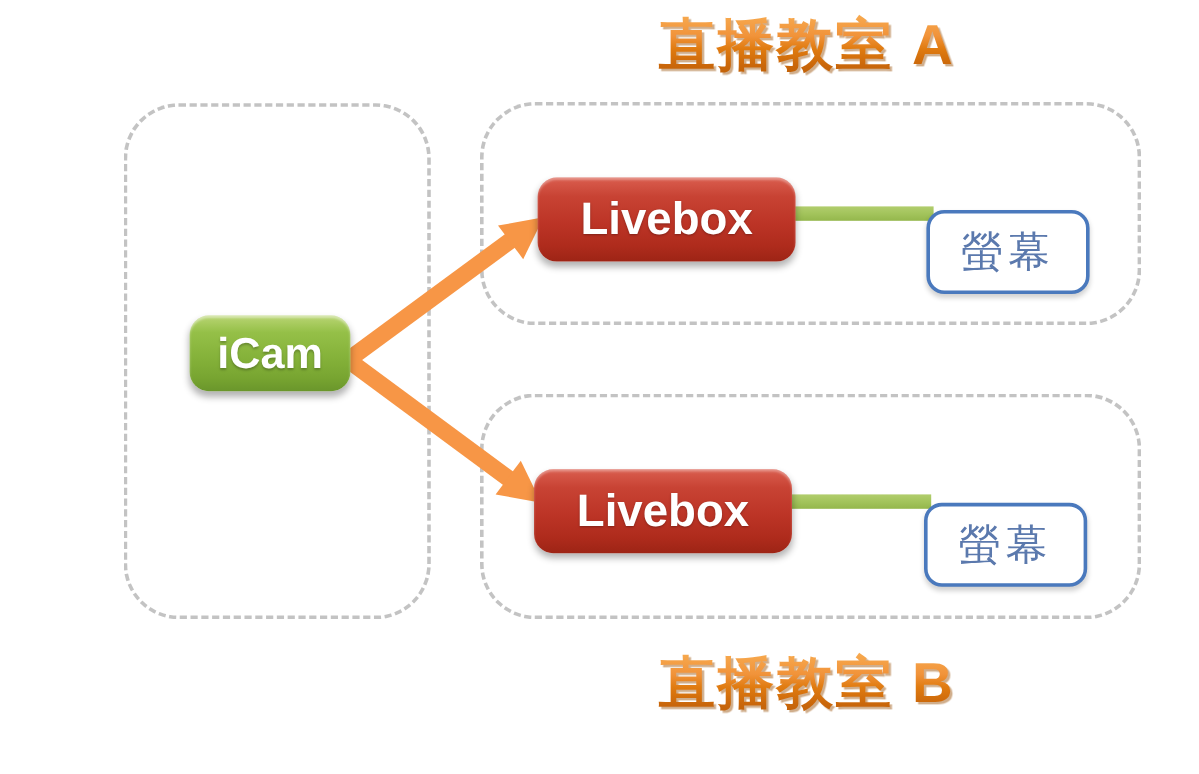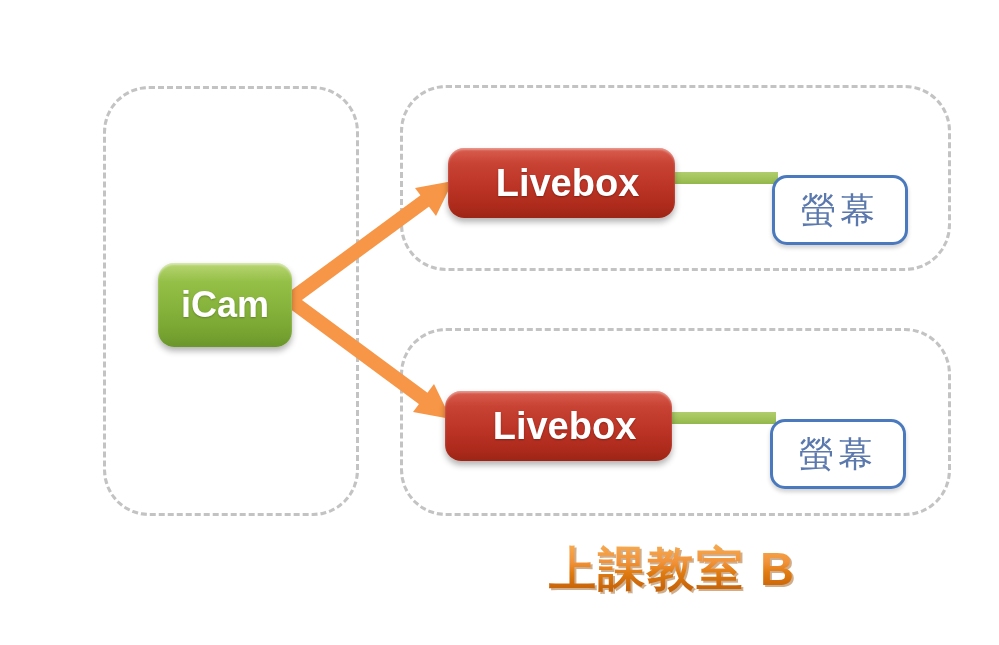--- a/index.html
+++ b/index.html
@@ -35,35 +35,34 @@
   #label-classroom { left:103px; top:538px; width:250px; }
   #title-room-b    { left:400px; top:538px; width:545px; }
 
   
   .node {
     position:absolute;
     display:flex; align-items:center; justify-content:center;
     font-weight:bold; white-space:nowrap;
   }
   .icam {
-    left:158px; top:263px; width:134px; height:84px;
+    left:158px; top:263px; width:134px; height:63px;
     border-radius:16px;
     background:linear-gradient(180deg,#b9d573 0%,#95c048 22%,#85b23a 55%,#78a531 82%,#6a962b 100%);
     box-shadow:0 4px 6px rgba(0,0,0,0.30), inset 0 2px 2px rgba(255,255,255,0.45);
     color:#ffffff; font-size:36px;
     text-shadow:0 1px 2px rgba(0,0,0,0.25);
   }
   .livebox {
     width:215px; height:70px;
     border-radius:16px;
     background:linear-gradient(180deg,#da5e4f 0%,#c84334 22%,#bc3426 55%,#ae2b1c 82%,#9d2415 100%);
     box-shadow:0 4px 6px rgba(0,0,0,0.30), inset 0 2px 2px rgba(255,255,255,0.35);
     color:#ffffff; font-size:38px;
     text-shadow:0 1px 2px rgba(0,0,0,0.3);
-    padding-left:12px;
   }
   #livebox-a { left:448px; top:148px; }
   #livebox-b { left:445px; top:391px; }
   .screen {
     width:130px; height:64px;
     border-radius:15px;
     background:#ffffff;
     border:3px solid var(--screen-border-blue,#4a79bd);
     box-shadow:0 3px 4px rgba(0,0,0,0.18);
     color:var(--screen-text-blue,#5b79ad);
@@ -85,21 +84,22 @@
 </style>
 </head>
 <body>
 
 <div id="canvas">
 
   <div class="group-box" id="room-classroom"></div>
   <div class="group-box" id="room-a"></div>
   <div class="group-box" id="room-b"></div>
 
-  <div class="big-title" id="title-room-b">上課教室 B</div>
+  <div class="big-title" id="title-room-a">直播教室 A</div>
+  <div class="big-title" id="title-room-b">直播教室 B</div>
 
   <div class="connector" id="connector-a"></div>
   <div class="connector" id="connector-b"></div>
 
   <svg id="arrow-layer" viewBox="0 0 999 645" xmlns="http://www.w3.org/2000/svg">
     <g>
       <line x1="290" y1="300" x2="426" y2="200" stroke="var(--arrow-orange,#F79646)" stroke-width="14"></line>
       <polygon points="453,181 436,216 415,188" fill="var(--arrow-orange,#F79646)"></polygon>
     </g>
     <g>

